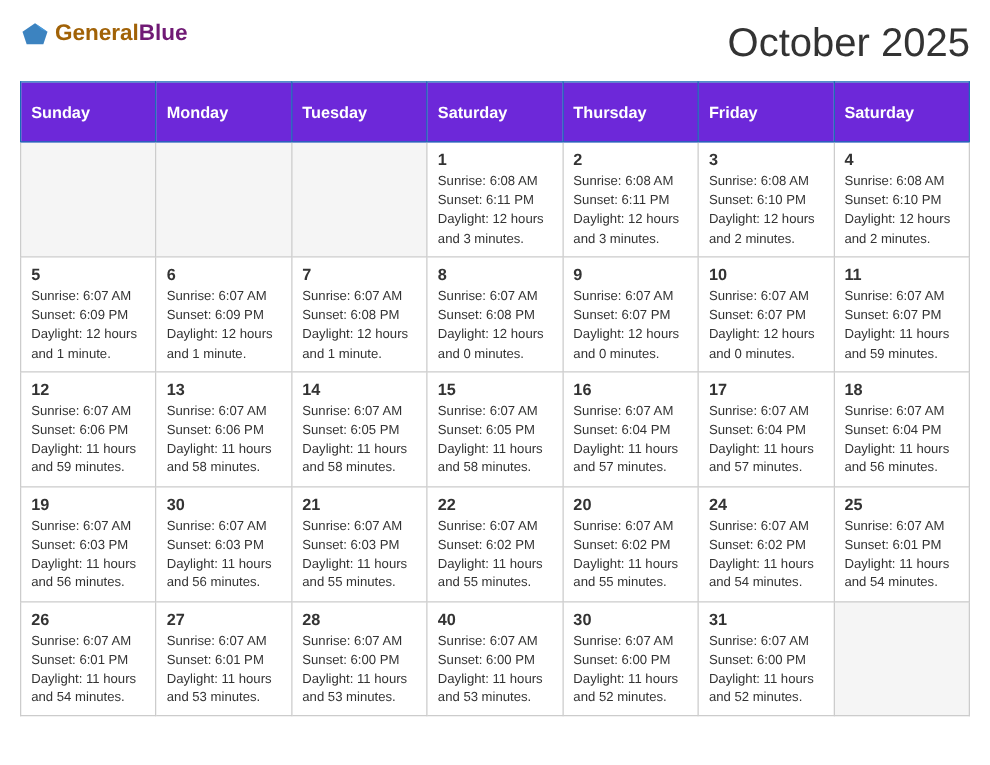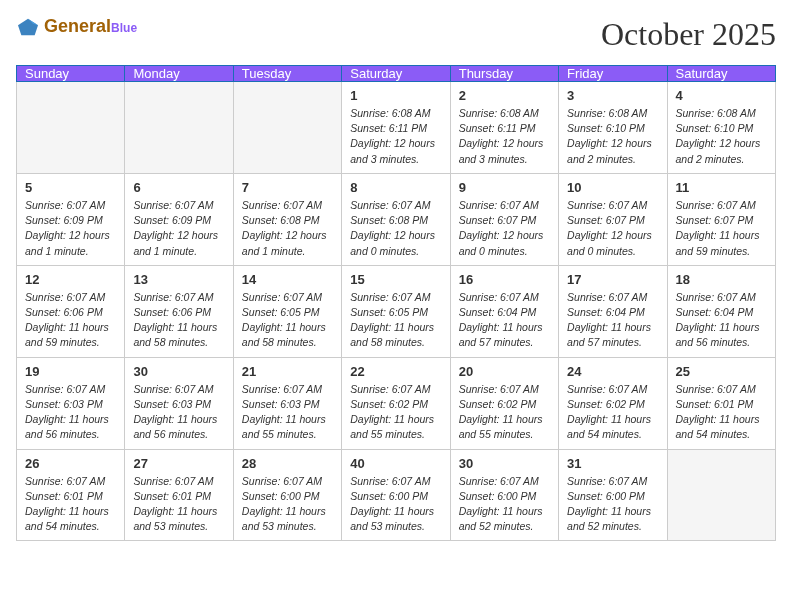--- a/index.html
+++ b/index.html
@@ -20,54 +20,53 @@
       display: flex;
       align-items: center;
       gap: 4px;
     }
     .logo-text-general {
       font-size: 18px;
       font-weight: bold;
       color: #a16207;
     }
     .logo-text-blue {
-      font-size: 12px;
+      font-size: 18px;
       font-weight: bold;
-      color: #8b5cf6;
+      color: #701a75;
       margin-top: 44px;
     }
     .logo-icon {
       width: 24px;
       height: 20px;
     }
     .title-block {
       text-align: right;
-      font-family: Liberation Serif, serif;
     }
     .month-title {
       font-size: 32px;
       font-weight: normal;
       color: #333;
     }
     .location-title {
       font-size: 16px;
       color: #555;
     }
     .calendar {
       width: 100%;
       border-collapse: collapse;
       border: 1px solid #ccc;
     }
     .calendar th {
-      background-color: #8b5cf6;
+      background-color: #6d28d9;
       color: #fff;
       text-align: left;
-      padding: 0 8px;
+      padding: 16px 8px;
       font-size: 13px;
-      font-weight: normal;
+      font-weight: bold;
       border: 1px solid #1a6db5;
     }
     .calendar td {
       vertical-align: top;
       padding: 6px 8px;
       border: 1px solid #ccc;
       font-size: 11px;
       color: #333;
       width: calc(100% / 7);
       min-height: 80px;
@@ -78,21 +77,20 @@
     }
     .day-number {
       font-size: 13px;
       font-weight: bold;
       margin-bottom: 3px;
     }
     .day-info {
       font-size: 10.5px;
       line-height: 1.45;
       color: #333;
-      font-style: italic;
     }
     .week-row td {
       height: 88px;
     }
   </style>
 </head>
 <body>
 
 <div class="header">
   <div class="logo">

